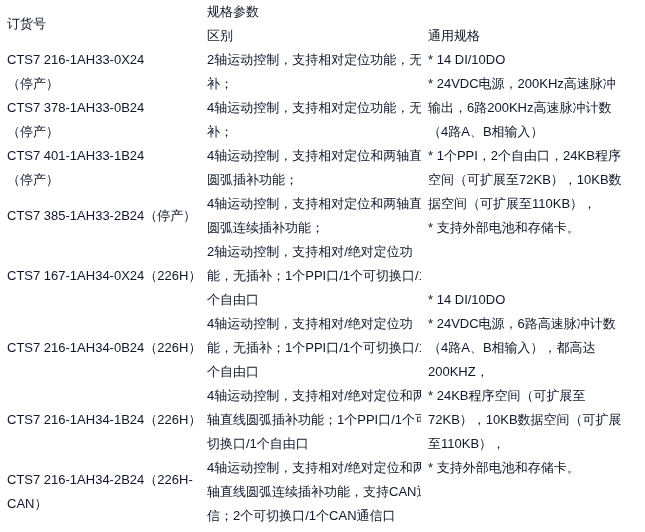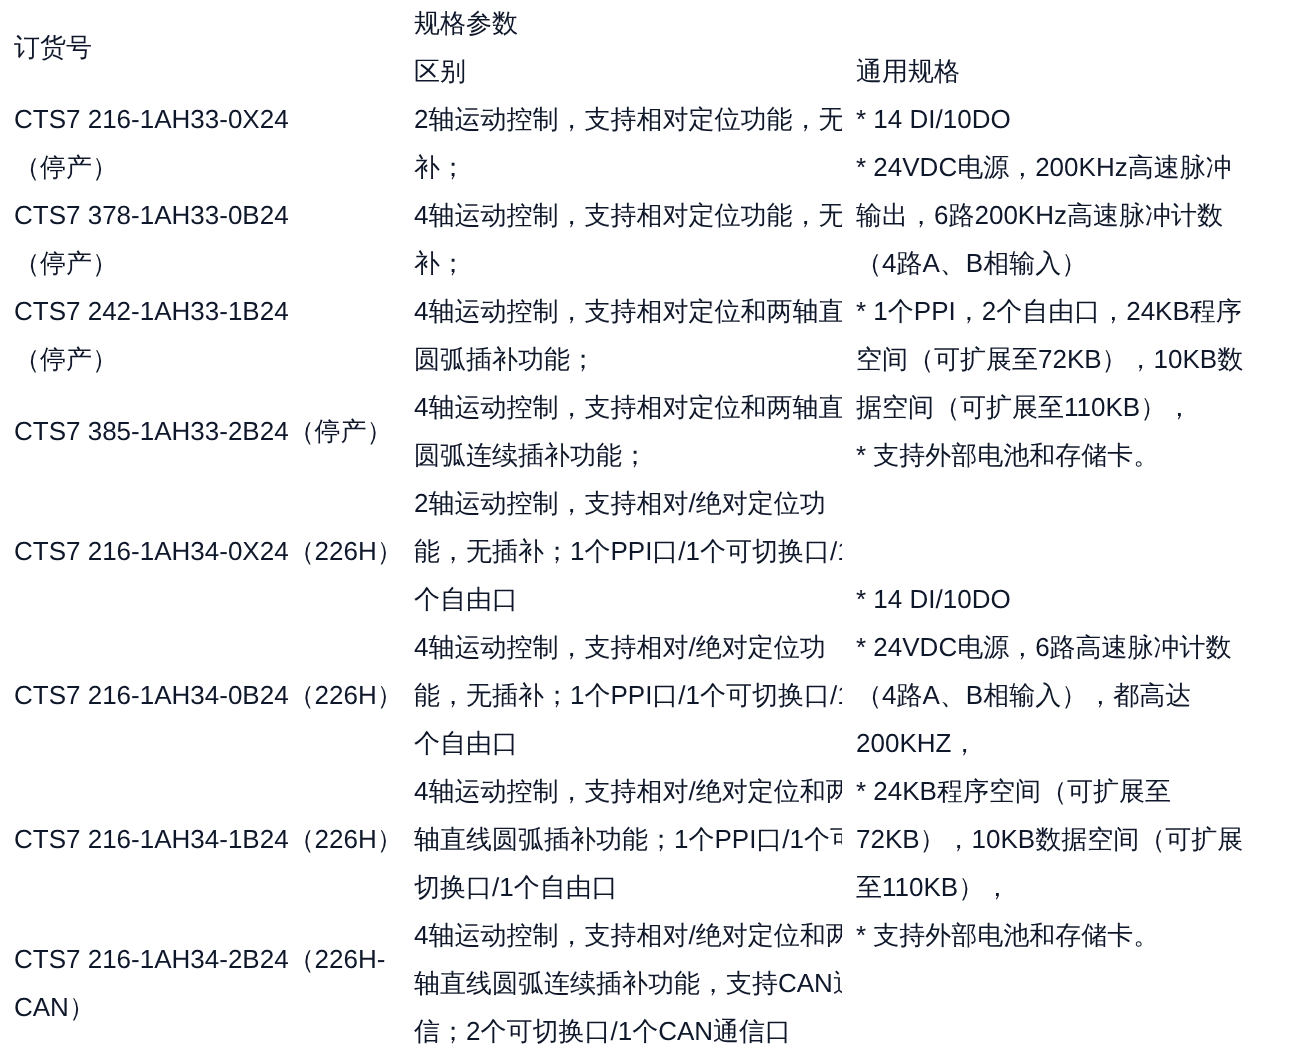--- a/index.html
+++ b/index.html
@@ -78,33 +78,33 @@
 据空间（可扩展至110KB），
 * 支持外部电池和存储卡。</td>
       </tr>
       <tr class="body-row-2line">
         <td>CTS7 378-1AH33-0B24
 （停产）</td>
         <td>4轴运动控制，支持相对定位功能，无插
 补；</td>
       </tr>
       <tr class="body-row-2line">
-        <td>CTS7 242-1AH33-1B24
+        <td>CTS7 401-1AH33-1B24
 （停产）</td>
         <td>4轴运动控制，支持相对定位和两轴直线
 圆弧插补功能；</td>
       </tr>
       <tr class="body-row-2line">
         <td>CTS7 385-1AH33-2B24（停产）</td>
         <td>4轴运动控制，支持相对定位和两轴直线
 圆弧连续插补功能；</td>
       </tr>
 
       <tr class="body-row-3line">
-        <td>CTS7 216-1AH34-0X24（226H）</td>
+        <td>CTS7 167-1AH34-0X24（226H）</td>
         <td>2轴运动控制，支持相对/绝对定位功
 能，无插补；1个PPI口/1个可切换口/1
 个自由口</td>
         <td rowspan="4">* 14 DI/10DO
 * 24VDC电源，6路高速脉冲计数
 （4路A、B相输入），都高达
 200KHZ，
 * 24KB程序空间（可扩展至
 72KB），10KB数据空间（可扩展
 至110KB），

